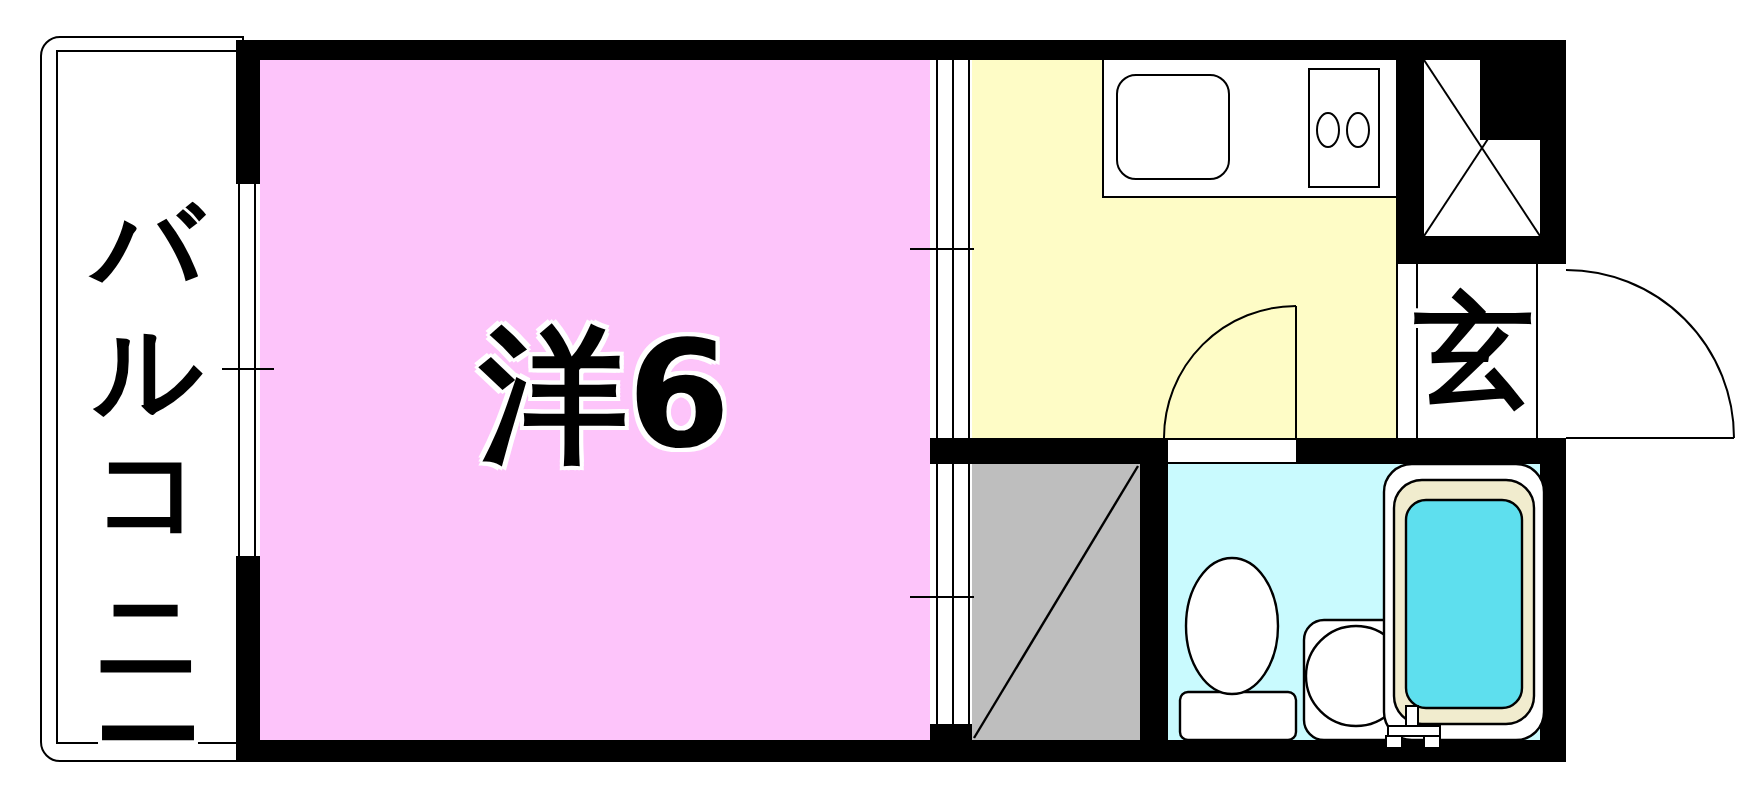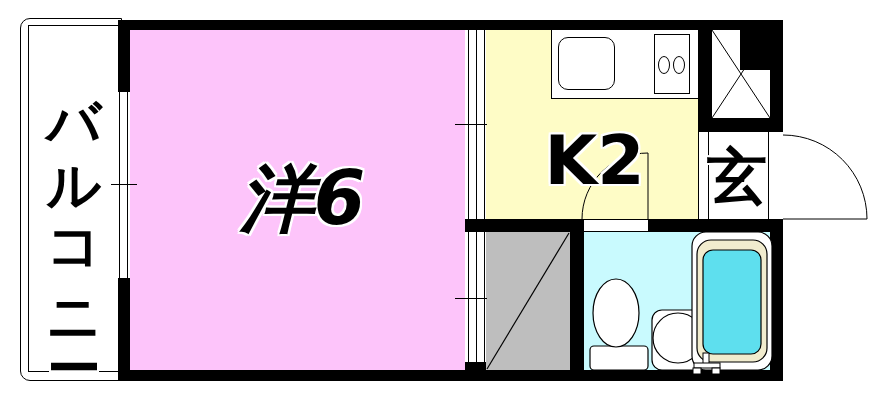--- a/index.html
+++ b/index.html
@@ -121,19 +121,18 @@
     <g stroke="#000" stroke-width="1" fill="#fff">
       <rect x="703" y="353" width="6" height="13"></rect>
       <rect x="694" y="363" width="26" height="5"></rect>
       <rect x="693" y="368" width="8" height="6"></rect>
       <rect x="712" y="368" width="8" height="6"></rect>
     </g>
   </svg>
 
   <div class="label vtext" style="left:41px;top:36px;height:336px;width:66px;font-size:54px;line-height:66px;">バルコニー</div>
 
-  <div class="label" style="left:180px;top:153px;width:245px;height:90px;font-size:74px;line-height:90px;font-style:italic;">洋6</div>
+  <div class="label" style="left:180px;top:153px;width:245px;height:90px;font-size:74px;line-height:90px;">洋6</div>
 
-  <div class="label" style="left:502px;top:120px;width:185px;height:82px;font-size:68px;line-height:82px;">K2</div>
 
   <div class="label" style="left:699px;top:134px;width:76px;height:84px;font-size:60px;line-height:84px;">玄</div>
 
 </div>
 
 </body></html>

